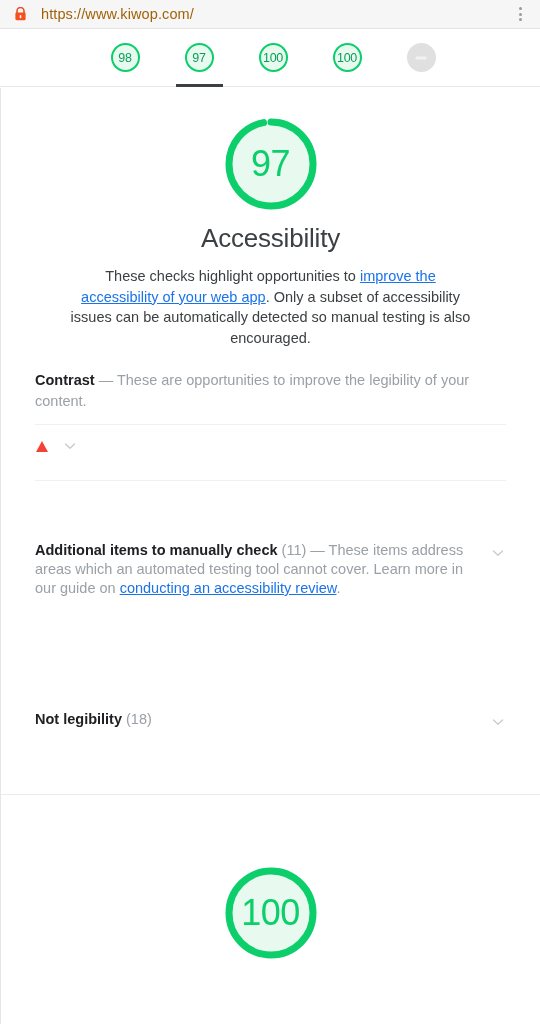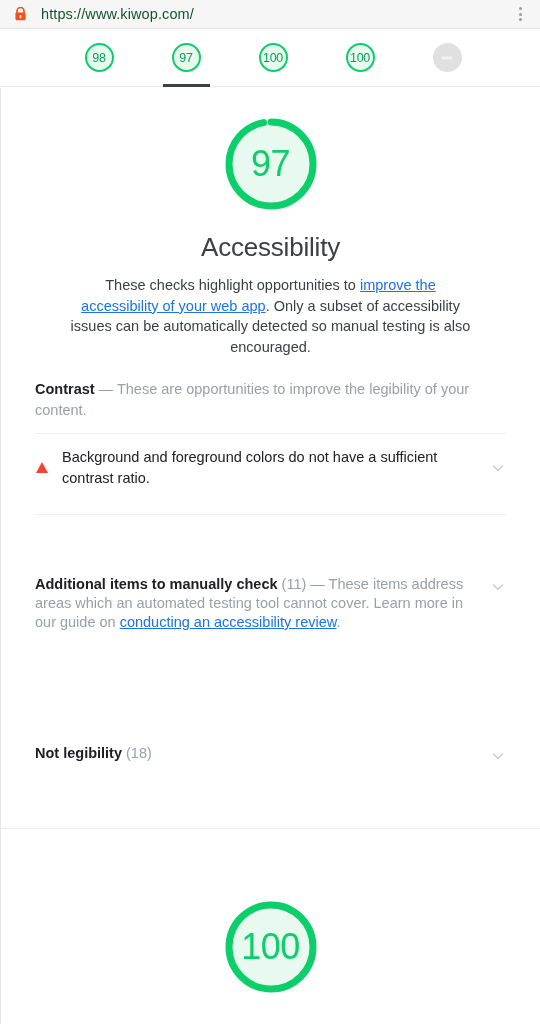--- a/index.html
+++ b/index.html
@@ -31,21 +31,21 @@
   }
   .lock-icon {
     width: 13px;
     height: 14px;
     flex: 0 0 auto;
     margin-right: 14px;
     display: block;
   }
   .url-text {
     font-size: 14.5px;
-    color: #14532d;
+    color: #a16207;
     letter-spacing: 0.1px;
     white-space: nowrap;
     overflow: hidden;
     text-overflow: ellipsis;
     flex: 1 1 auto;
   }
   .kebab {
     width: 16px;
     height: 18px;
     flex: 0 0 auto;
@@ -64,21 +64,21 @@
   }
 
   
   .scorestrip {
     height: 58px;
     background: #ffffff;
     border-bottom: 1px solid #e8e8e8;
     display: flex;
     align-items: center;
     justify-content: center;
-    gap: 36px;
+    gap: 23px;
     padding-left: 6px;
     position: relative;
   }
   .pill {
     width: 51px;
     height: 58px;
     display: flex;
     align-items: center;
     justify-content: center;
     position: relative;
@@ -159,21 +159,21 @@
     inset: 0;
     display: flex;
     align-items: center;
     justify-content: center;
     font-size: 36px;
     font-weight: 400;
     color: #0cce6b;
     letter-spacing: -0.5px;
   }
   .gauge-title {
-    margin-top: 18px;
+    margin-top: 9px;
     font-size: 26px;
     font-weight: 400;
     color: #3c4043;
     letter-spacing: -0.2px;
     text-align: center;
   }
 
   .cat-desc {
     margin: 12px auto 18px;
     max-width: 400px;
@@ -331,21 +331,20 @@
       <p class="cat-desc"><span>These checks highlight opportunities to </span><a class="link" href="#">improve the accessibility of your web app</a><span>. Only a subset of accessibility issues can be automatically detected so manual testing is also encouraged.</span></p>
 
       <div class="group">
         <div class="group-head"><strong>Contrast</strong><span> — </span><span>These are opportunities to improve the legibility of your content.</span></div>
         <div class="group-rule"></div>
 
         <div class="audit">
           <span class="tri-icon">
               <span></span>
             </span>
-          <span class="audit-title">Background and foreground colors do not have a sufficient contrast ratio.</span>
           <svg class="chev" viewBox="0 0 16 16">
             <path d="M3.5 6 L8 10.3 L12.5 6" fill="none" stroke="#9aa0a6" stroke-width="1.3" stroke-linecap="round" stroke-linejoin="round"></path>
           </svg>
         </div>
         <div class="group-rule"></div>
       </div>
 
       <div class="sp-60"></div>
 
       <div class="clps">

